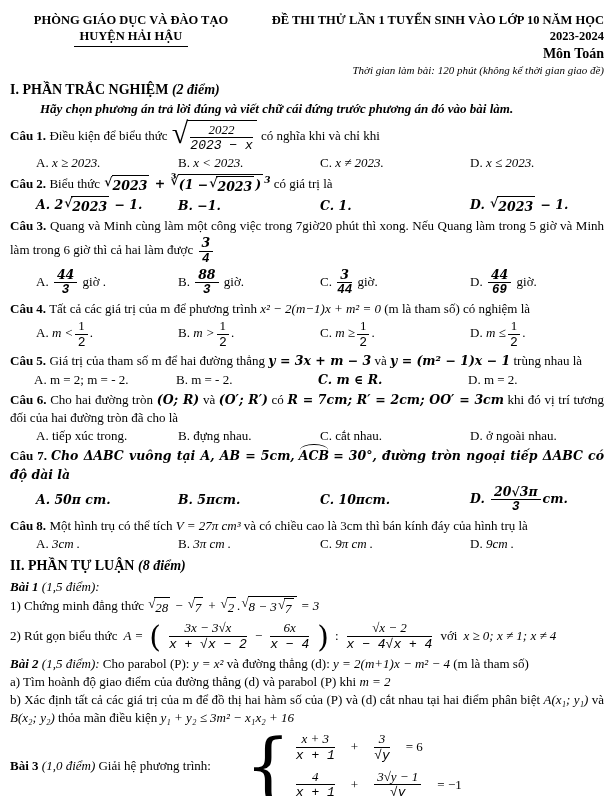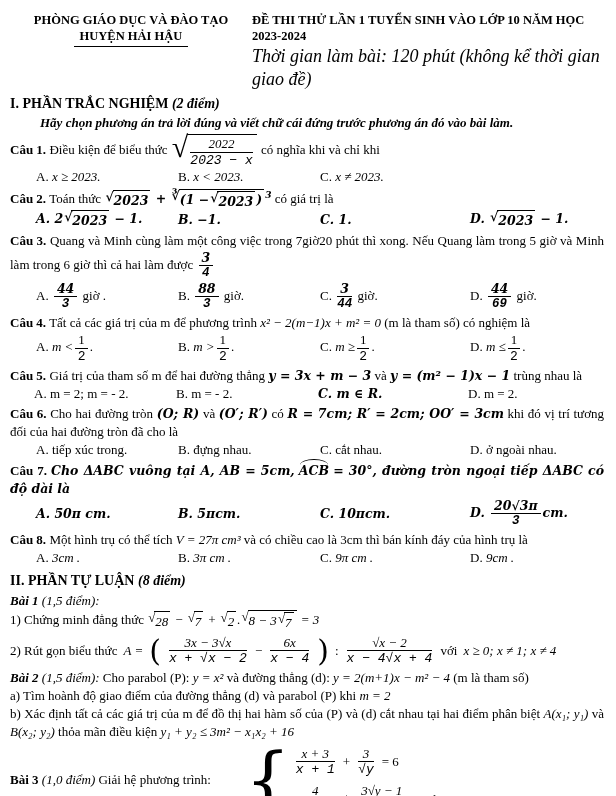--- a/index.html
+++ b/index.html
@@ -7,24 +7,24 @@
   .page {
     width:616px; height:796px; overflow:hidden; background:#fff;
     font-family:"Liberation Serif","DejaVu Serif",serif;
     font-size:13px; line-height:1.40; color:#000;
     padding:12px 12px 4px 10px;
   }
   
   .header { display:flex; align-items:flex-start; }
   .h-left { width:242px; text-align:center; font-weight:bold; font-size:12.5px; line-height:1.3; }
   .h-left .district { display:inline-block; border-bottom:1.4px solid #000; padding:0 6px 1px; }
-  .h-right { flex:1; text-align:left; line-height:1.3; }
+  .h-right { flex:1; text-align:right; line-height:1.3; }
   .h-right .exam { font-weight:bold; font-size:12.5px; }
   .h-right .subject { font-weight:bold; font-size:14px; }
-  .h-right .time { font-style:italic; font-size:18px; }
+  .h-right .time { font-style:italic; font-size:11px; }
   
   .sec-title { font-weight:bold; font-size:14px; margin-top:3px; }
   .pts { font-style:italic; }
   .instruction { font-weight:bold; font-style:italic; margin-left:30px; }
   
   .q { margin-top:2px; }
   .qtext { text-align:justify; }
   .qlabel { font-weight:bold; }
   .opts { display:grid; grid-template-columns:142px 142px 150px 1fr; margin-left:26px; align-items:center; }
   .opt { white-space:nowrap; }
@@ -40,35 +40,36 @@
   .sq.tall > .sgn { font-size:30px; line-height:0.92; margin-top:-1px; }
   sup.exp { font-size:9px; vertical-align:super; line-height:0; }
   .hat { position:relative; display:inline-block; }
   .hat::after { content:""; position:absolute; left:1px; right:1px; top:-3px; height:5px;
     border-top:1.3px solid #000; border-radius:50% / 100% 100% 0 0; }
   .mathline { display:flex; align-items:center; gap:6px; flex-wrap:nowrap; margin-top:2px; }
   .bp { font-size:30px; font-weight:400; line-height:0.9; font-family:"DejaVu Serif",serif; }
   .system { display:inline-flex; align-items:center; margin-left:34px; }
   .brace { font-size:72px; font-weight:400; line-height:0.82; margin-right:3px; font-family:"DejaVu Serif",serif; }
   .eqs { display:flex; flex-direction:column; gap:5px; }
-  .eq { display:flex; align-items:center; gap:6px; }
+  .eq { display:flex; align-items:center; gap:14px; }
   .b3row { display:flex; align-items:center; margin-top:4px; }
 </style>
 </head>
 <body>
 
 <div class="page">
 
   <div class="header">
     <div class="h-left">
       <div>PHÒNG GIÁO DỤC VÀ ĐÀO TẠO</div>
       <div><span class="district">HUYỆN HẢI HẬU</span></div>
     </div>
     <div class="h-right">
       <div class="exam">ĐỀ THI THỬ LẦN 1 TUYỂN SINH VÀO LỚP 10 NĂM HỌC 2023-2024</div>
+      <div class="subject">Môn Toán</div>
       <div class="time">Thời gian làm bài: 120 phút (không kể thời gian giao đề)</div>
     </div>
   </div>
 
   <div class="sec-title">
     <span>I. PHẦN TRẮC NGHIỆM</span>
     <span class="pts">(2 điểm)</span>
   </div>
   <div class="instruction">Hãy chọn phương án trả lời đúng và viết chữ cái đứng trước phương án đó vào bài làm.</div>
 
@@ -79,27 +80,28 @@
       <span class="sq tall">
           <span class="sgn">√</span>
           <span class="bd"><span class="frac"><span class="num mi">2022</span><span class="den mi">2023 − x</span></span></span>
         </span>
       <span>có nghĩa khi và chỉ khi</span>
     </div>
     <div class="opts">
       <span class="opt"><span>A.</span> <span class="mi">x ≥ 2023.</span></span>
       <span class="opt"><span>B.</span> <span class="mi">x &lt; 2023.</span></span>
       <span class="opt"><span>C.</span> <span class="mi">x ≠ 2023.</span></span>
+      <span class="opt"><span>D.</span> <span class="mi">x ≤ 2023.</span></span>
     </div>
   </div>
 
   <div class="q">
     <div class="qtext">
       <span class="qlabel">Câu 2.</span>
-      <span>Toán thức</span>
+      <span>Biểu thức</span>
       <span class="mb"><span class="sq">
             <span class="sgn">√</span>
             <span class="bd">2023</span>
           </span> <span>+</span> <span class="sq">
             <span class="sgn">∛</span>
             <span class="bd"><span>(1 −</span><span class="sq">
                 <span class="sgn">√</span>
                 <span class="bd">2023</span>
               </span><span>)</span></span>
           </span><sup class="exp">3</sup></span>

